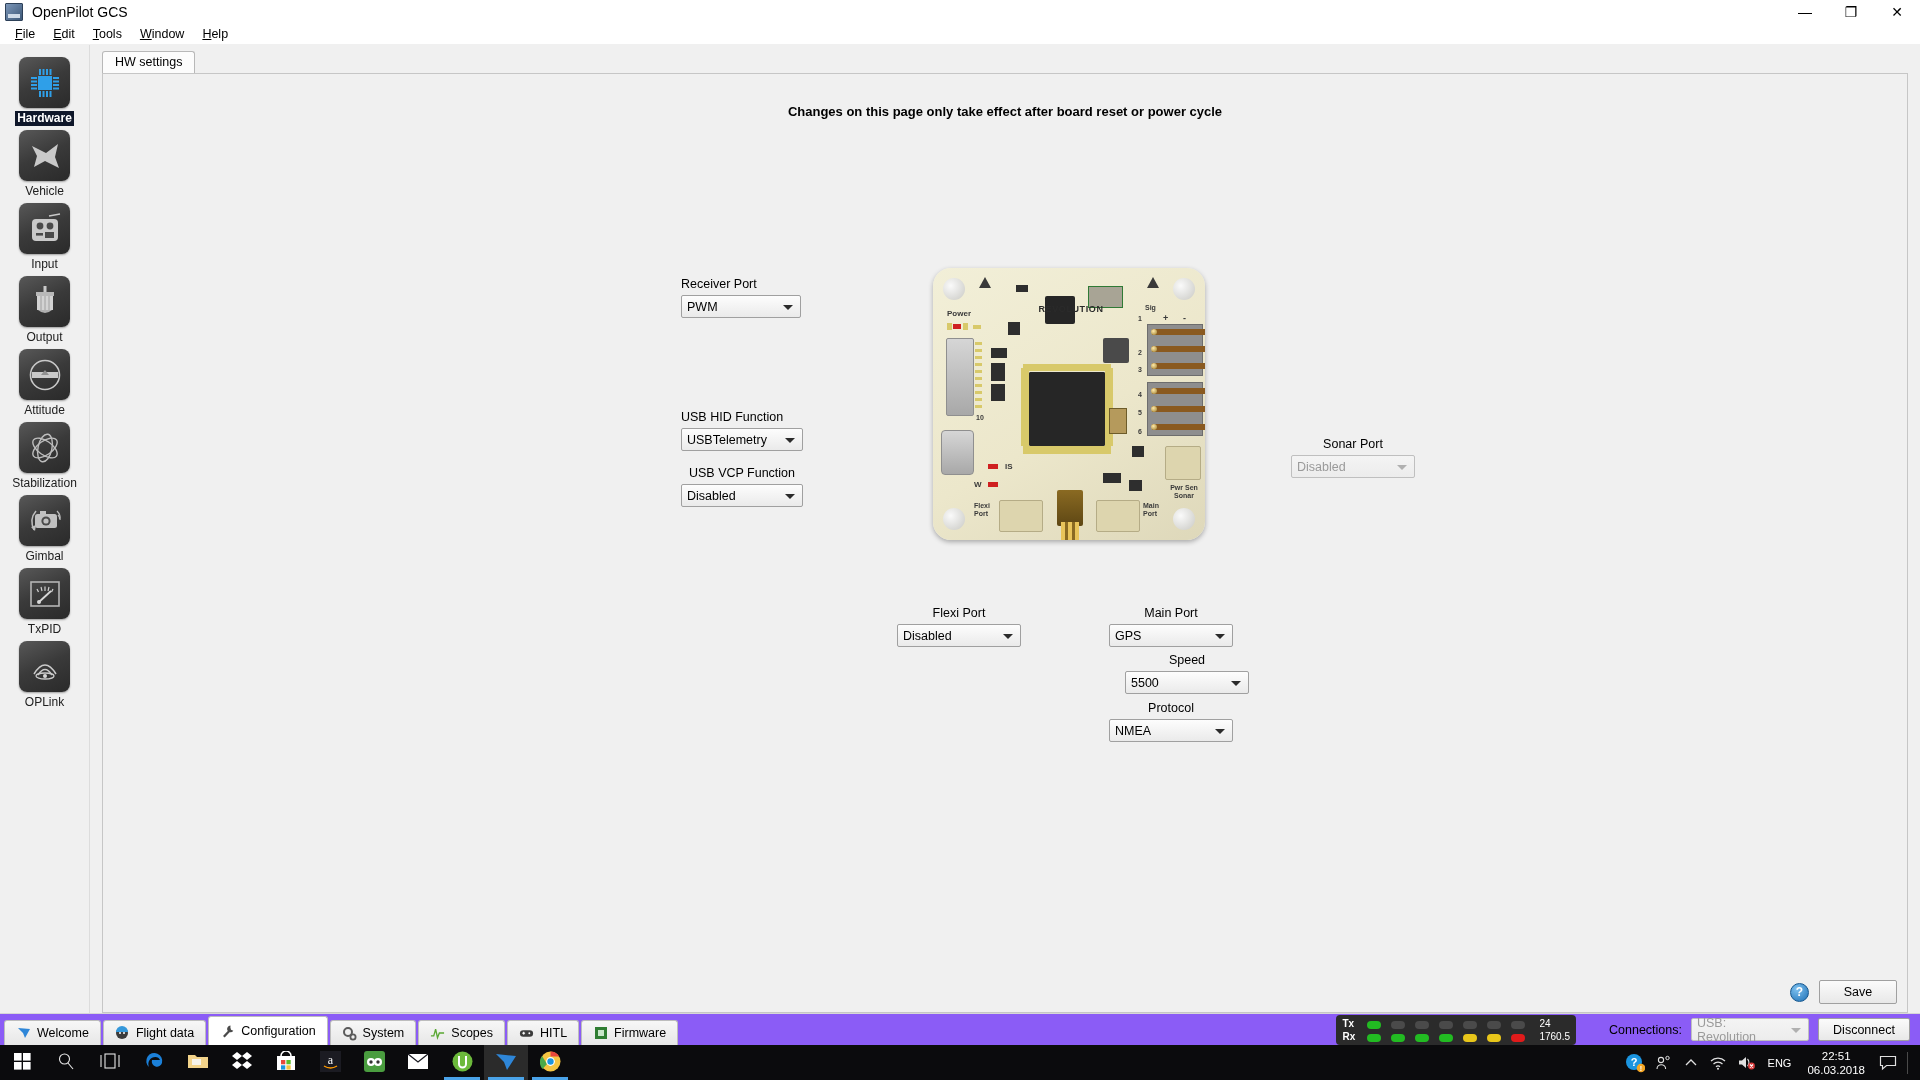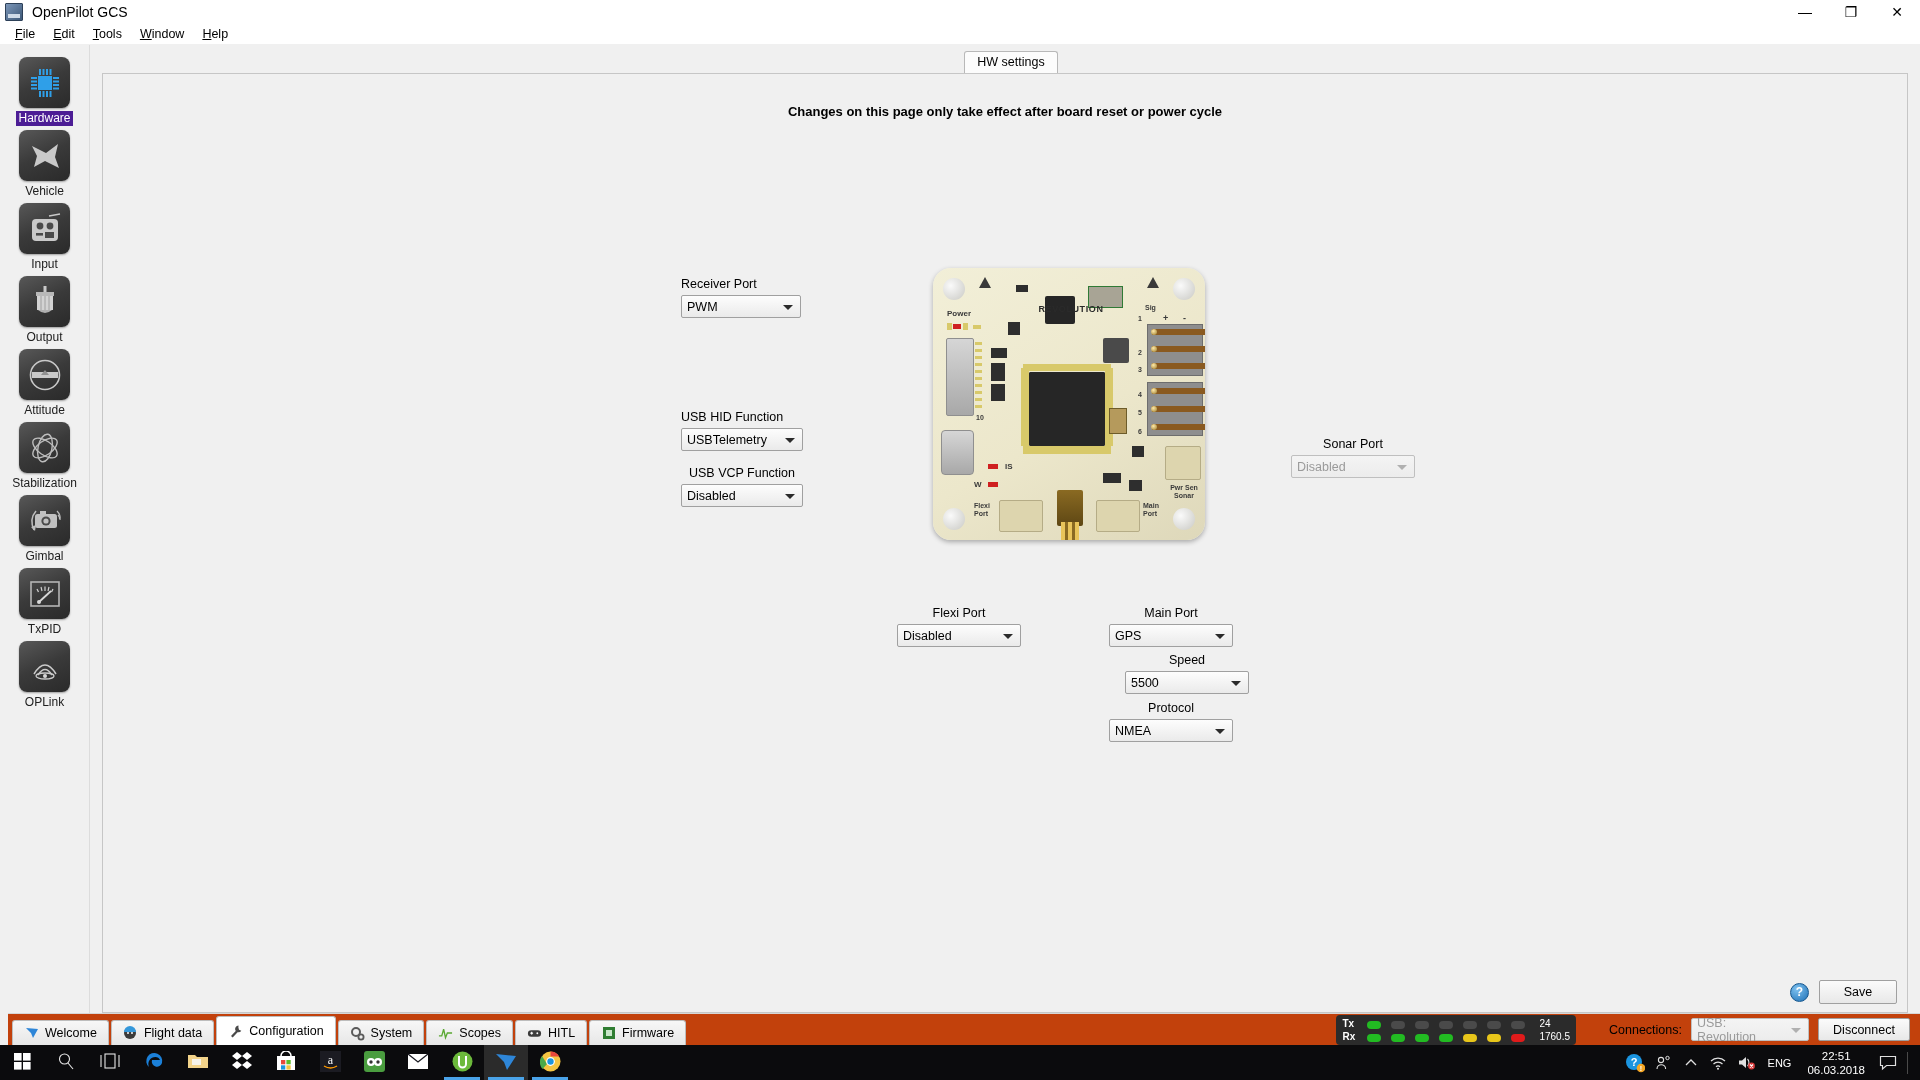--- a/index.html
+++ b/index.html
@@ -52,26 +52,26 @@
   .nav-item { width: 76px; display: flex; flex-direction: column; align-items: center;
               margin-bottom: 4px; }
   .nav-icon {
     width: 51px; height: 51px; border-radius: 8px;
     background: linear-gradient(155deg, #585858 0%, #3a3a3a 48%, #2a2a2a 100%);
     display: flex; align-items: center; justify-content: center;
     box-shadow: 0 1px 2px rgba(0,0,0,.35);
   }
   .nav-label { font-size: 12px; color: #202020; margin-top: 3px; line-height: 15px;
                padding: 0 2px; white-space: nowrap; }
-  .nav-item.active .nav-label { background: #4c1d95; color: #fff; }
+  .nav-item.active .nav-label { background: #0f172a; color: #fff; font-weight: bold; }
 
   
   #main { flex: 1; position: relative; display:flex; flex-direction:column; }
   #tabstrip { height: 22px; display: flex; align-items: flex-end; padding-left: 12px;
-              background: #f0f0f0; margin-top:6px;justify-content:center; }
+              background: #f0f0f0; margin-top:6px; }
   .hwtab { border: 1px solid #b8b8b8; border-bottom: none;
            background: #fcfcfc; padding: 3px 12px 4px 12px; font-size: 12.5px;
            border-radius: 3px 3px 0 0; color:#000; }
   #panel { flex: 1; margin: 0 12px 0 12px; border: 1px solid #c6c6c6;
            background: #f0f0f0; position: relative; }
 
   #page-note { position: absolute; top: 30px; left: 0; right: 0; text-align: center;
                font-weight: bold; font-size: 13px; color: #000; }
 
   
@@ -137,22 +137,22 @@
               background: radial-gradient(circle at 35% 30%, #7fc2f0, #1d6fb5);
               color: #fff; font-size: 12px; font-weight: bold;
               display: flex; align-items: center; justify-content: center;
               border: 1px solid #15578f; }
   #save-btn { width: 78px; height: 24px; font-size: 12.5px;
               border: 1px solid #a0a0a0; border-radius: 2px;
               background: linear-gradient(#fbfbfb,#e8e8e8);
               display: flex; align-items: center; justify-content: center; color:#000; }
 
   
-  #statusbar { position: absolute; left: 8px; right: 0; bottom: 35px; height: 32px;
-               background: #c2410c; border-top: 1px solid #d7d7d7;
+  #statusbar { position: absolute; left: 0; right: 0; bottom: 35px; height: 32px;
+               background: #8b5cf6; border-top: 1px solid #d7d7d7;
                display: flex; align-items: center; }
   #app-tabs { display: flex; align-items: flex-end; height: 32px; padding-left: 4px; }
   .atab { display: flex; align-items: center; gap: 6px; height: 26px;
           padding: 0 11px; font-size: 12.5px; color:#000;
           border: 1px solid #bdbdbd; border-bottom: none; border-radius: 3px 3px 0 0;
           background: linear-gradient(#f7f7f7,#e6e6e6); margin-right: 2px; }
   .atab.active { background: #ffffff; height: 30px; margin-top: 8px; }
   .aicon { width: 15px; height: 15px; display: flex; align-items: center;
            justify-content: center; font-size: 12px; }
 

